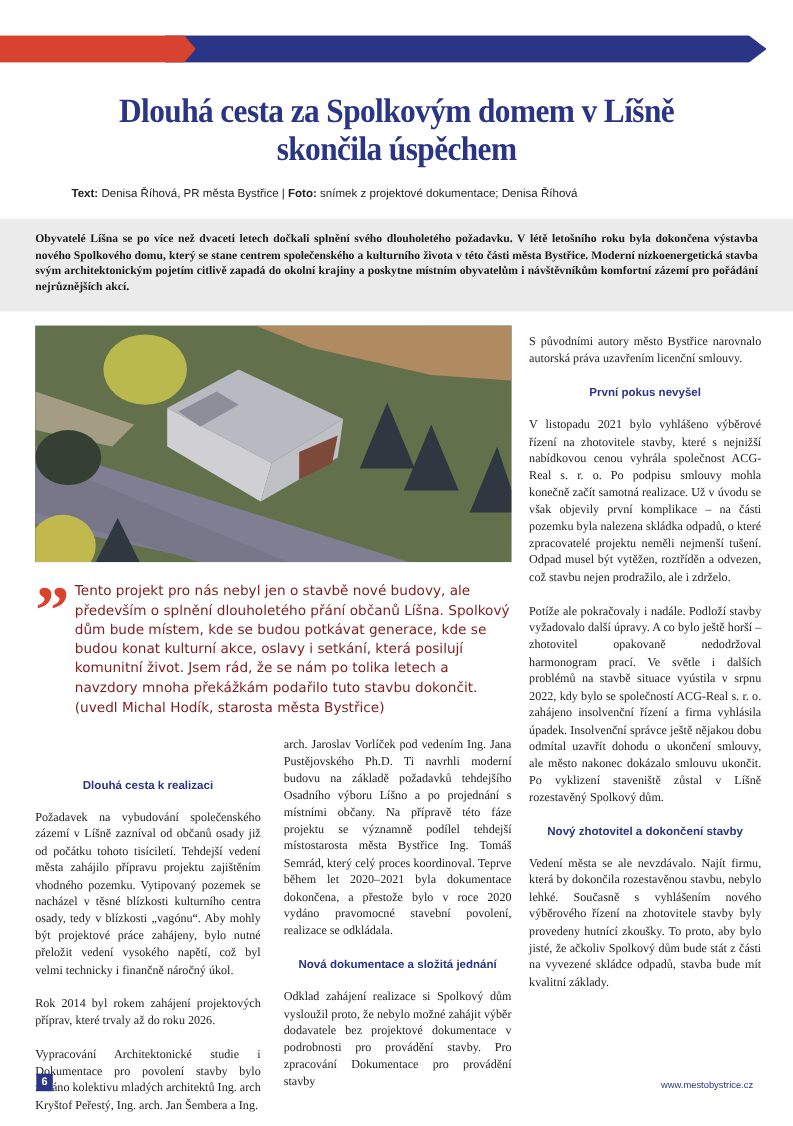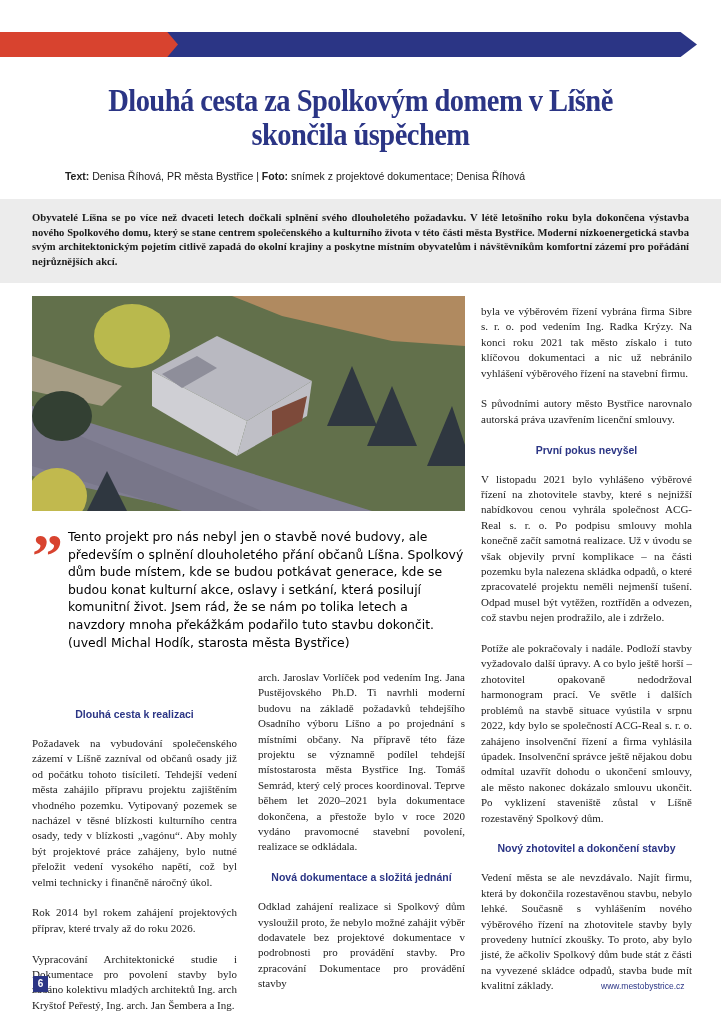--- a/index.html
+++ b/index.html
@@ -24,21 +24,21 @@
 
   .lead { position: absolute; left: 0; top: 199px; width: 721px; height: 84px; background: #ececec;
     padding: 12px 32px 12px 32px; font-family: "Liberation Serif", serif; font-weight: bold; font-size: 10.6px;
     line-height: 14.5px; text-align: justify; color: #1a1a1a; }
 
   .photo { position: absolute; left: 32px; top: 296px; width: 433px; height: 215px; overflow: hidden;
     background: linear-gradient(160deg, #6f7a56 0%, #55643f 40%, #6a7650 100%); }
 
   .quote-mark { position: absolute; left: 32px; top: 530px; color: #d8432f; font-family: "Liberation Serif", serif;
     font-weight: bold; font-size: 62px; line-height: 50px; letter-spacing: -4px; }
-  .quote { position: absolute; left: 68px; top: 528px; width: 400px; color: #000000;
+  .quote { position: absolute; left: 68px; top: 528px; width: 400px; color: #7f1d1d;
     font-family: "DejaVu Sans", sans-serif; font-size: 12.4px; line-height: 17.6px; }
 
   .col { position: absolute; font-family: "Liberation Serif", serif; font-size: 11px; line-height: 15.4px;
     text-align: justify; color: #222; }
   .col p { margin-bottom: 15.4px; }
   .col h3 { font-family: "Liberation Sans", sans-serif; font-weight: bold; font-size: 10.5px; color: #2b3585;
     line-height: 14px; margin-bottom: 15px; text-align: center; }
   .col1 { left: 32px; top: 707px; width: 205px; }
   .col2 { left: 258px; top: 670px; width: 207px; }
   .col3 { left: 481px; top: 304px; width: 211px; }
@@ -101,21 +101,20 @@
   <p>Vypracování Architektonické studie i Dokumentace pro povolení stavby bylo zadáno kolektivu mladých architektů Ing. arch Kryštof Peřestý, Ing. arch. Jan Šembera a Ing.</p>
 </div>
 
 <div class="col col2">
   <p>arch. Jaroslav Vorlíček pod vedením Ing. Jana Pustějovského Ph.D. Ti navrhli moderní budovu na základě požadavků tehdejšího Osadního výboru Líšno a po projednání s místními občany. Na přípravě této fáze projektu se významně podílel tehdejší místostarosta města Bystřice Ing. Tomáš Semrád, který celý proces koordinoval. Teprve během let 2020–2021 byla dokumentace dokončena, a přestože bylo v roce 2020 vydáno pravomocné stavební povolení, realizace se odkládala.</p>
   <h3>Nová dokumentace a složitá jednání</h3>
   <p>Odklad zahájení realizace si Spolkový dům vysloužil proto, že nebylo možné zahájit výběr dodavatele bez projektové dokumentace v podrobnosti pro provádění stavby. Pro zpracování Dokumentace pro provádění stavby</p>
 </div>
 
 <div class="col col3">
-  <p>byla ve výběrovém řízení vybrána firma Sibre s. r. o. pod vedením Ing. Radka Krýzy. Na konci roku 2021 tak město získalo i tuto klíčovou dokumentaci a nic už nebránilo vyhlášení výběrového řízení na stavební firmu.</p>
   <p>S původními autory město Bystřice narovnalo autorská práva uzavřením licenční smlouvy.</p>
   <h3>První pokus nevyšel</h3>
   <p>V listopadu 2021 bylo vyhlášeno výběrové řízení na zhotovitele stavby, které s nejnižší nabídkovou cenou vyhrála společnost ACG-Real s. r. o. Po podpisu smlouvy mohla konečně začít samotná realizace. Už v úvodu se však objevily první komplikace – na části pozemku byla nalezena skládka odpadů, o které zpracovatelé projektu neměli nejmenší tušení. Odpad musel být vytěžen, roztříděn a odvezen, což stavbu nejen prodražilo, ale i zdrželo.</p>
   <p>Potíže ale pokračovaly i nadále. Podloží stavby vyžadovalo další úpravy. A co bylo ještě horší – zhotovitel opakovaně nedodržoval harmonogram prací. Ve světle i dalších problémů na stavbě situace vyústila v srpnu 2022, kdy bylo se společností ACG-Real s. r. o. zahájeno insolvenční řízení a firma vyhlásila úpadek. Insolvenční správce ještě nějakou dobu odmítal uzavřít dohodu o ukončení smlouvy, ale město nakonec dokázalo smlouvu ukončit. Po vyklizení staveniště zůstal v Líšně rozestavěný Spolkový dům.</p>
   <h3>Nový zhotovitel a dokončení stavby</h3>
   <p>Vedení města se ale nevzdávalo. Najít firmu, která by dokončila rozestavěnou stavbu, nebylo lehké. Současně s vyhlášením nového výběrového řízení na zhotovitele stavby byly provedeny hutnící zkoušky. To proto, aby bylo jisté, že ačkoliv Spolkový dům bude stát z části na vyvezené skládce odpadů, stavba bude mít kvalitní základy.</p>
 </div>
 
 <div class="page-num">6</div>
 <div class="site">www.mestobystrice.cz</div>

